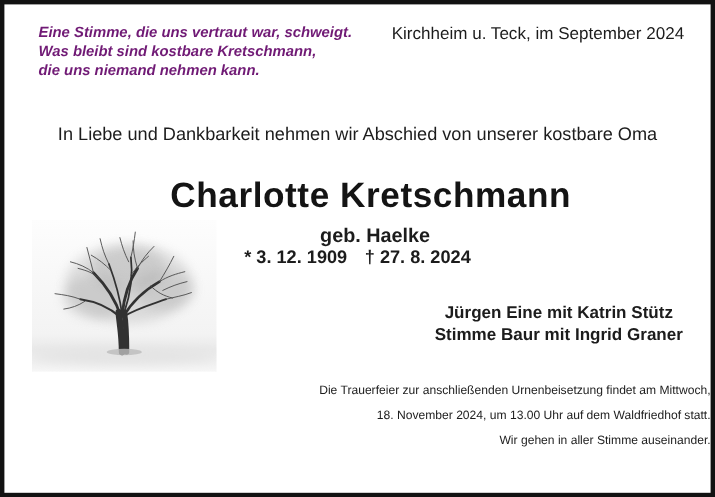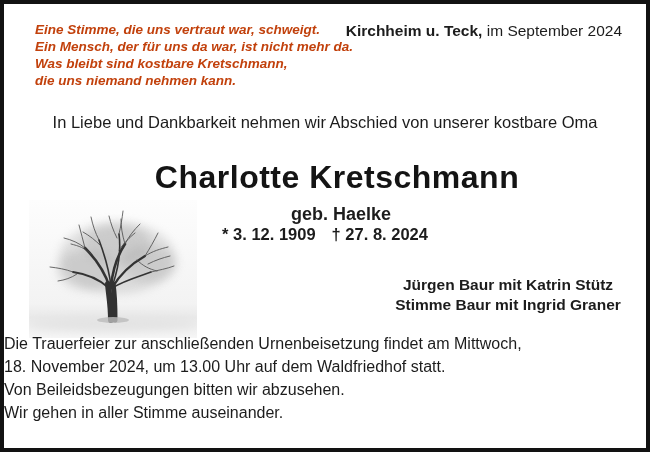--- a/index.html
+++ b/index.html
@@ -15,30 +15,30 @@
     color: #1c1c1c;
   }
   .poem {
     position: absolute;
     left: 31px;
     top: 17px;
     font-size: 13.5px;
     font-style: italic;
     font-weight: bold;
     line-height: 17px;
-    color: #c2410c;
+    color: #701a75;
   }
   .dateline {
     position: absolute;
     top: 18px;
     right: 24px;
     font-size: 15.5px;
     white-space: nowrap;
   }
-  .dateline .place { font-weight: bold; }
+  .dateline .place { font-weight: normal; }
   .intro {
     position: absolute;
     left: 0;
     top: 109px;
     width: 100%;
     text-align: center;
     font-size: 16.5px;
   }
   .deceased-name {
     position: absolute;
@@ -86,33 +86,32 @@
     top: 271px;
     width: 252px;
     text-align: center;
     font-size: 15.5px;
     font-weight: bold;
     line-height: 20px;
   }
   .details {
     position: absolute;
     left: 0;
-    top: 328px;
+    top: 340px;
     width: 100%;
-    text-align: left;
-    font-size: 16px;
+    text-align: right;
+    font-size: 11px;
     line-height: 23px;
   }
 </style>
 </head>
 <body>
 
 <div class="poem">
   <div>Eine Stimme, die uns vertraut war, schweigt.</div>
-  <div>Ein Mensch, der für uns da war, ist nicht mehr da.</div>
   <div>Was bleibt sind kostbare Kretschmann,</div>
   <div>die uns niemand nehmen kann.</div>
 </div>
 
 <div class="dateline">
   <span class="place">Kirchheim u. Teck,</span><span> im September 2024</span>
 </div>
 
 <div class="intro">In Liebe und Dankbarkeit nehmen wir Abschied von unserer kostbare Oma</div>
 
@@ -179,22 +178,21 @@
       <path d="M122,72 C130,70 137,69 145,66"></path>
       <path d="M119,64 C127,60 133,58 141,56"></path>
       <path d="M108,60 C114,66 120,69 128,71"></path>
     </g>
 
     <ellipse cx="84" cy="120" rx="16" ry="3" fill="#bdbdbd" opacity="0.8" filter="url(#soft)"></ellipse>
   </svg>
 </div>
 
 <div class="mourners">
-  <div>Jürgen Baur mit Katrin Stütz</div>
+  <div>Jürgen Eine mit Katrin Stütz</div>
   <div>Stimme Baur mit Ingrid Graner</div>
 </div>
 
 <div class="details">
   <div>Die Trauerfeier zur anschließenden Urnenbeisetzung findet am Mittwoch,</div>
   <div>18. November 2024, um 13.00 Uhr auf dem Waldfriedhof statt.</div>
-  <div>Von Beileidsbezeugungen bitten wir abzusehen.</div>
   <div>Wir gehen in aller Stimme auseinander.</div>
 </div>
 
 </body></html>

